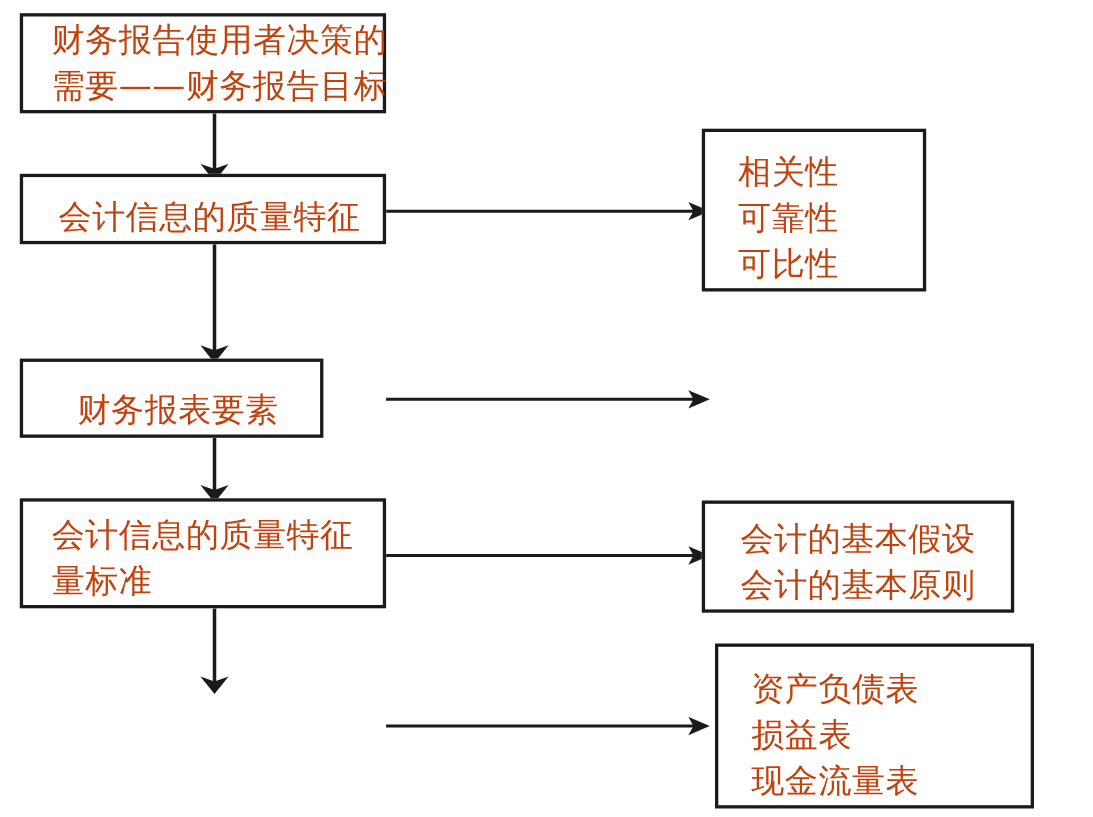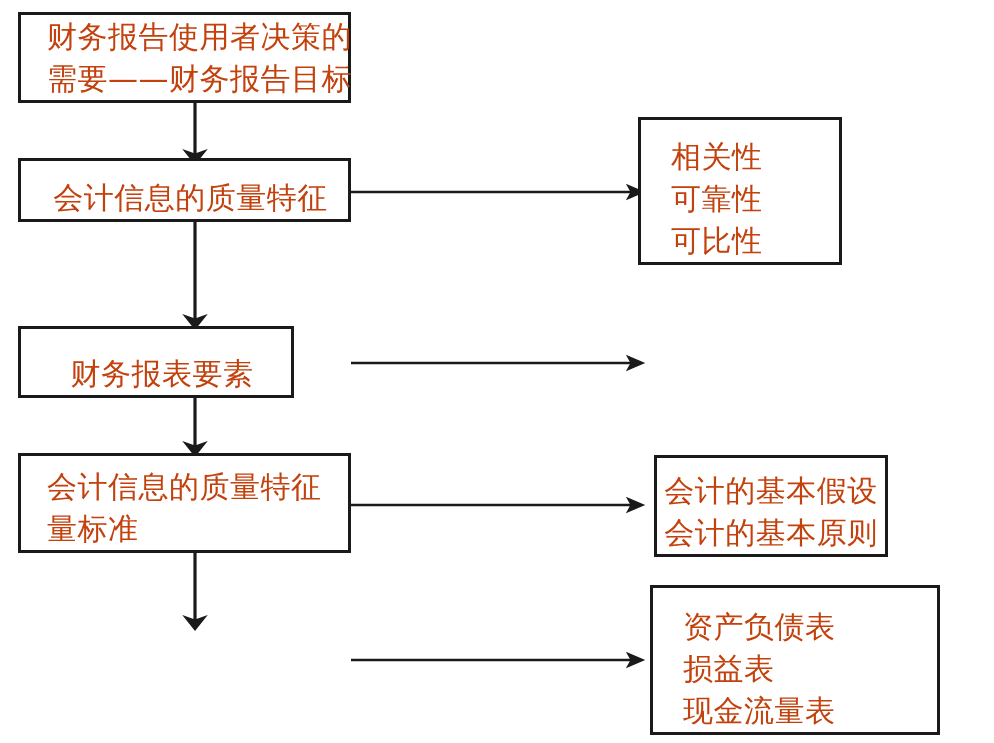--- a/index.html
+++ b/index.html
@@ -91,21 +91,21 @@
   </div>
 
 
   <div class="box right" style="left:638px; top:117px; width:204px; height:148px;">
     <span class="lines">相关性
 可靠性
 可比性</span>
   </div>
 
 
-  <div class="box right center-text" style="left:638px; top:455px; width:234px; height:102px;margin-left:16px;">
+  <div class="box right center-text" style="left:638px; top:455px; width:284px; height:102px;">
     <span class="lines">会计的基本假设
 会计的基本原则</span>
   </div>
 
   <div class="box right" style="left:650px; top:585px; width:290px; height:150px;">
     <span class="lines">资产负债表
 损益表
 现金流量表</span>
   </div>
 

